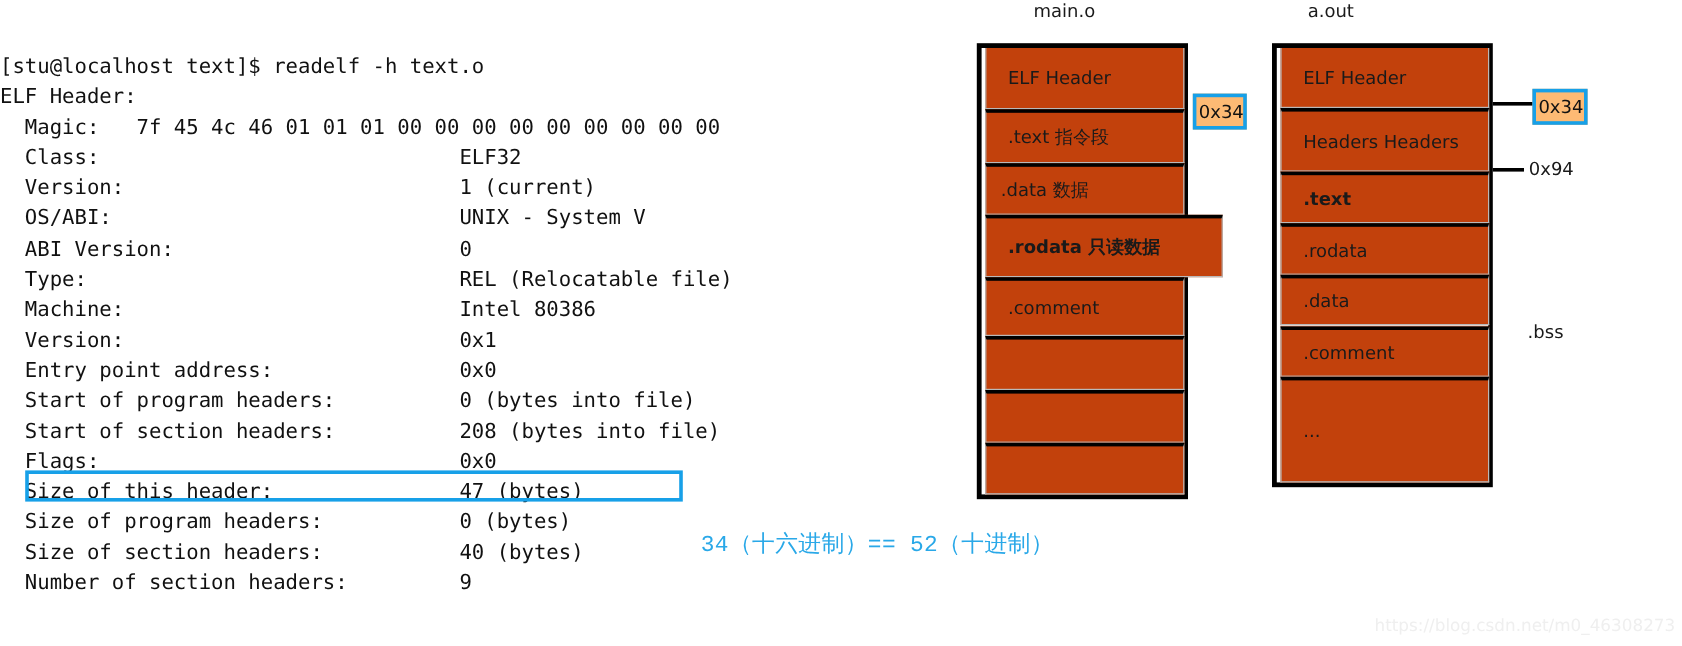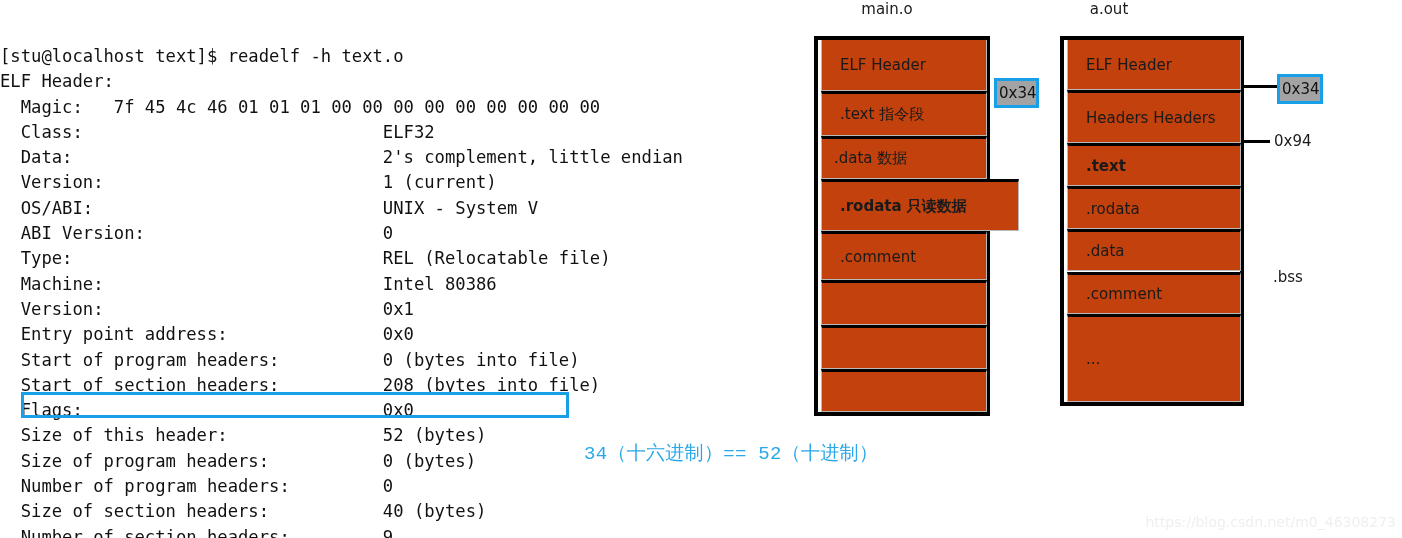--- a/index.html
+++ b/index.html
@@ -92,21 +92,21 @@
   
   .leader {
     position: absolute;
     background: #000000;
     height: 3px;
   }
   .addr-box {
     position: absolute;
     border: 3px solid #17a0e8;
     box-sizing: border-box;
-    background: #a3a3a3;
+    background: #fdba74;
     font-family: "DejaVu Sans", sans-serif;
     font-size: 15px;
     color: #111111;
     display: flex;
     align-items: center;
     padding-left: 2px;
     white-space: nowrap;
   }
   .plain-label {
     position: absolute;
@@ -128,34 +128,32 @@
   }
 </style>
 </head>
 <body>
 
 <div id="terminal">
   <div class="term-line">[stu@localhost text]$ readelf -h text.o</div>
   <div class="term-line">ELF Header:</div>
   <div class="term-line">  Magic:   7f 45 4c 46 01 01 01 00 00 00 00 00 00 00 00 00</div>
   <div class="term-line">  Class:                             ELF32</div>
-  <div class="term-line">  Data:                              2's complement, little endian</div>
   <div class="term-line">  Version:                           1 (current)</div>
   <div class="term-line">  OS/ABI:                            UNIX - System V</div>
   <div class="term-line">  ABI Version:                       0</div>
   <div class="term-line">  Type:                              REL (Relocatable file)</div>
   <div class="term-line">  Machine:                           Intel 80386</div>
   <div class="term-line">  Version:                           0x1</div>
   <div class="term-line">  Entry point address:               0x0</div>
   <div class="term-line">  Start of program headers:          0 (bytes into file)</div>
   <div class="term-line">  Start of section headers:          208 (bytes into file)</div>
   <div class="term-line">  Flags:                             0x0</div>
-  <div class="term-line highlight">  Size of this header:               52 (bytes)</div>
+  <div class="term-line highlight">  Size of this header:               47 (bytes)</div>
   <div class="term-line">  Size of program headers:           0 (bytes)</div>
-  <div class="term-line">  Number of program headers:         0</div>
   <div class="term-line">  Size of section headers:           40 (bytes)</div>
   <div class="term-line">  Number of section headers:         9</div>
 
 </div>
 <div id="highlight-box"></div>
 
 <div id="blue-note">34（十六进制）== 52（十进制）</div>
 
 <div class="diagram-title" style="left:852px; top:0px; width:70px;">main.o</div>
 

